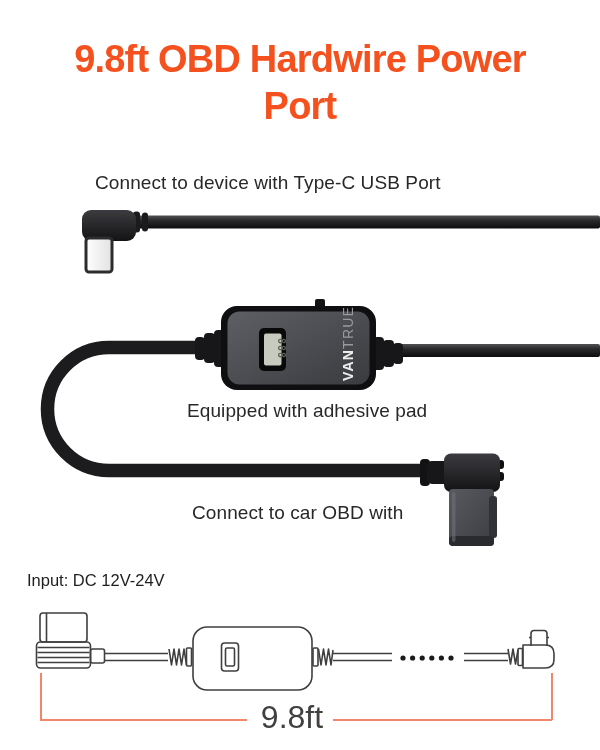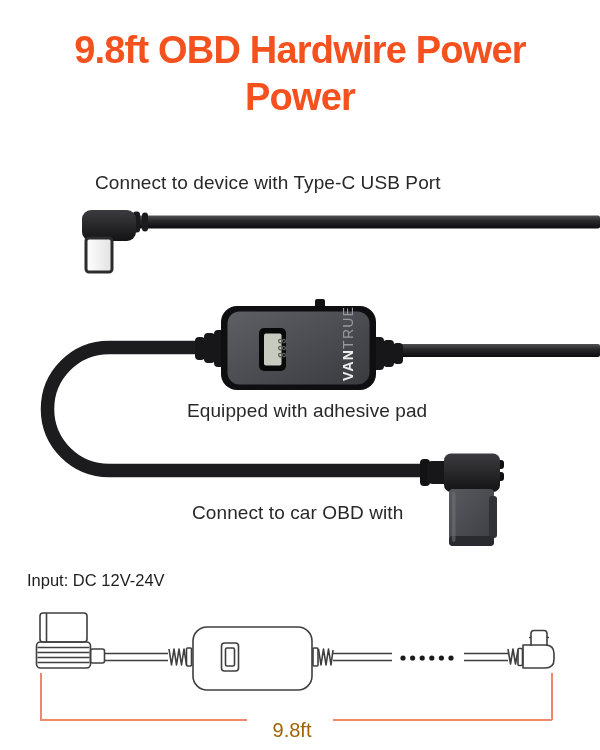--- a/index.html
+++ b/index.html
@@ -2,46 +2,46 @@
 <html><head>
 <meta charset="utf-8">
 <style>
   html,body{margin:0;padding:0;background:#fff;}
   #stage{
     position:relative;width:600px;height:750px;background:#ffffff;
     font-family:"Liberation Sans",sans-serif;overflow:hidden;
   }
   .abs{position:absolute;}
   #title-block{
-    top:27px;left:0;width:600px;text-align:center;
+    top:36px;left:0;width:600px;text-align:center;
     color:#F4511E;font-weight:bold;font-size:38px;line-height:47px;
     letter-spacing:-0.8px;
   }
   .body-label{
     font-size:19px;color:#282828;letter-spacing:0.1px;white-space:pre;
   }
   .diagram-label{
     font-size:16.5px;color:#1e1e1e;white-space:pre;
   }
   #length-label{
     top:699px;left:242px;width:100px;text-align:center;
-    font-size:20px;color:#a16207;margin-top:20px;
+    font-size:32px;color:#404040;
   }
   svg{position:absolute;left:0;}
   #illustration{top:0;}
   #dimension-diagram{top:580px;}
 </style>
 </head>
 <body>
 
 <div id="stage">
 
   <div class="abs" id="title-block">
     <div>9.8ft OBD Hardwire Power</div>
-    <div>Power</div>
+    <div>Port</div>
   </div>
 
   <div class="abs body-label" style="left:95px;top:172px;">Connect to device with Type-C USB Port</div>
   <div class="abs body-label" style="left:154px;top:400px;margin-left:33px;">Equipped with adhesive pad</div>
   <div class="abs body-label" style="left:192px;top:502px;">Connect to car OBD with</div>
 
   <svg id="illustration" width="600" height="570" viewBox="0 0 600 570">
     <defs>
       <linearGradient id="gradCable" x1="0" y1="0" x2="0" y2="1">
         <stop offset="0" stop-color="#515154"></stop>

